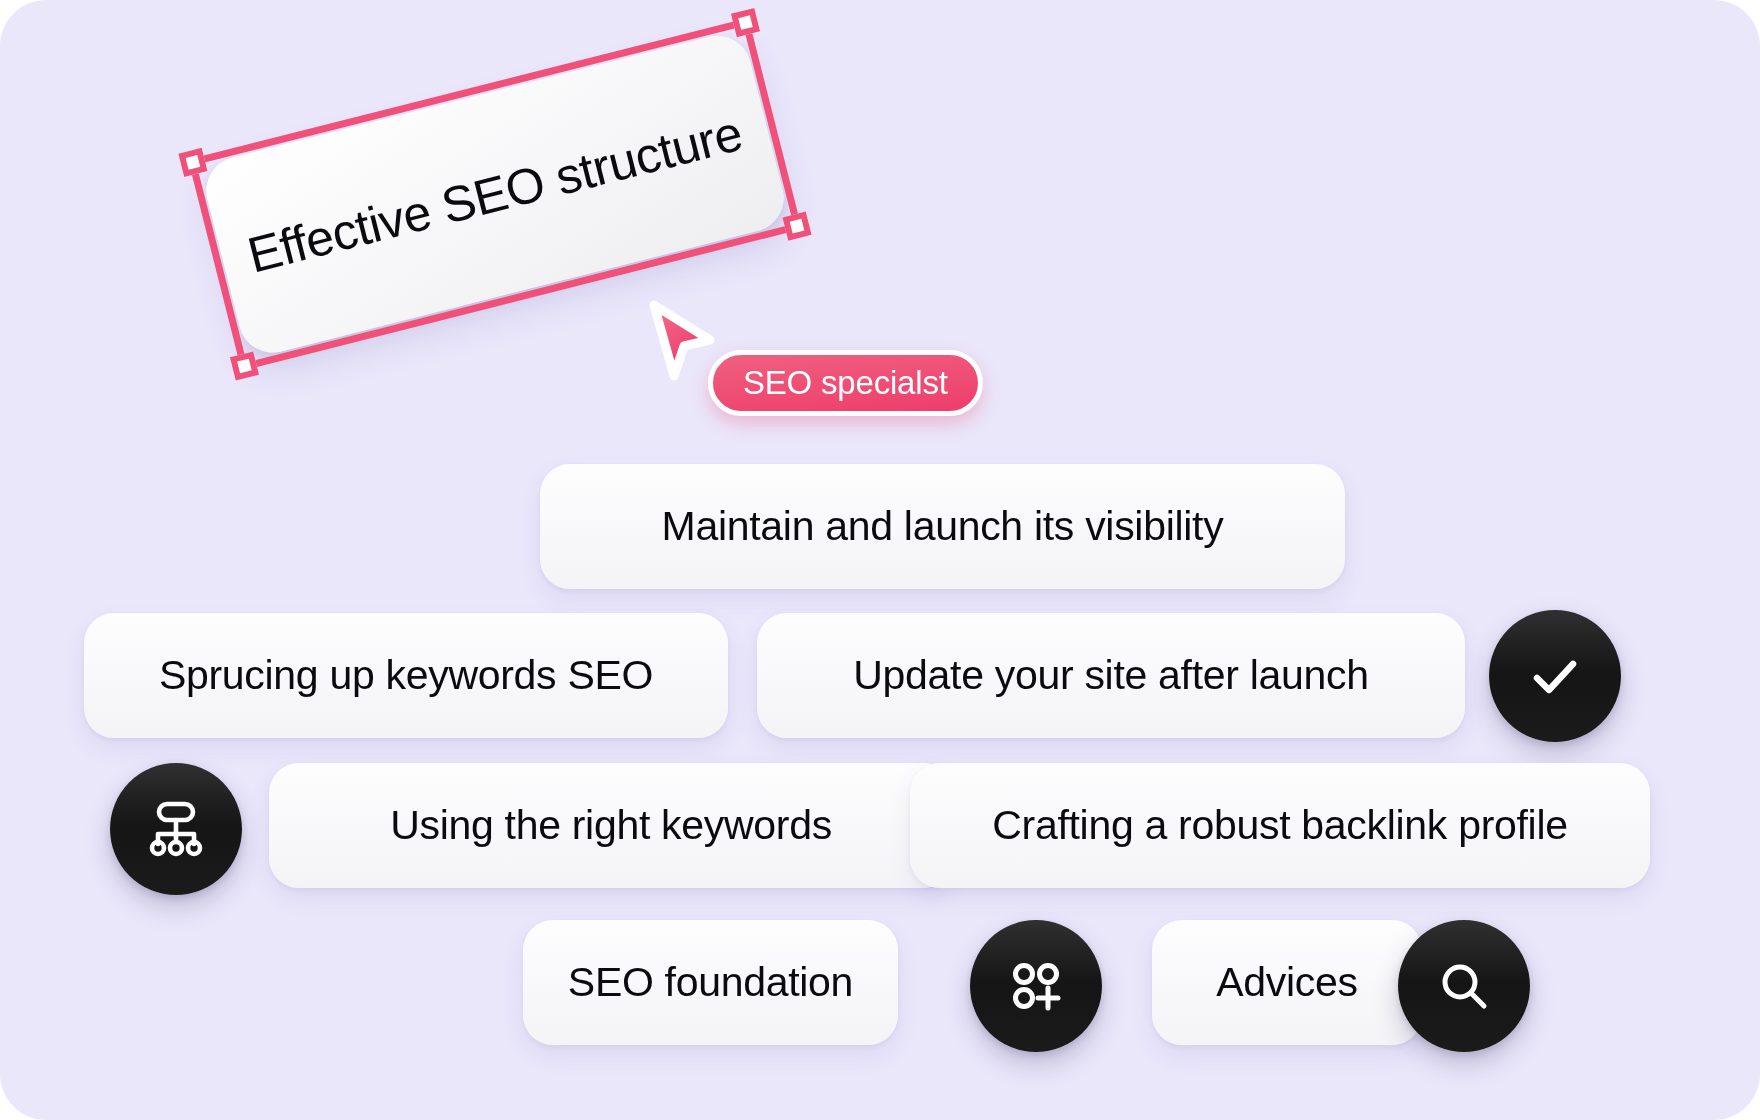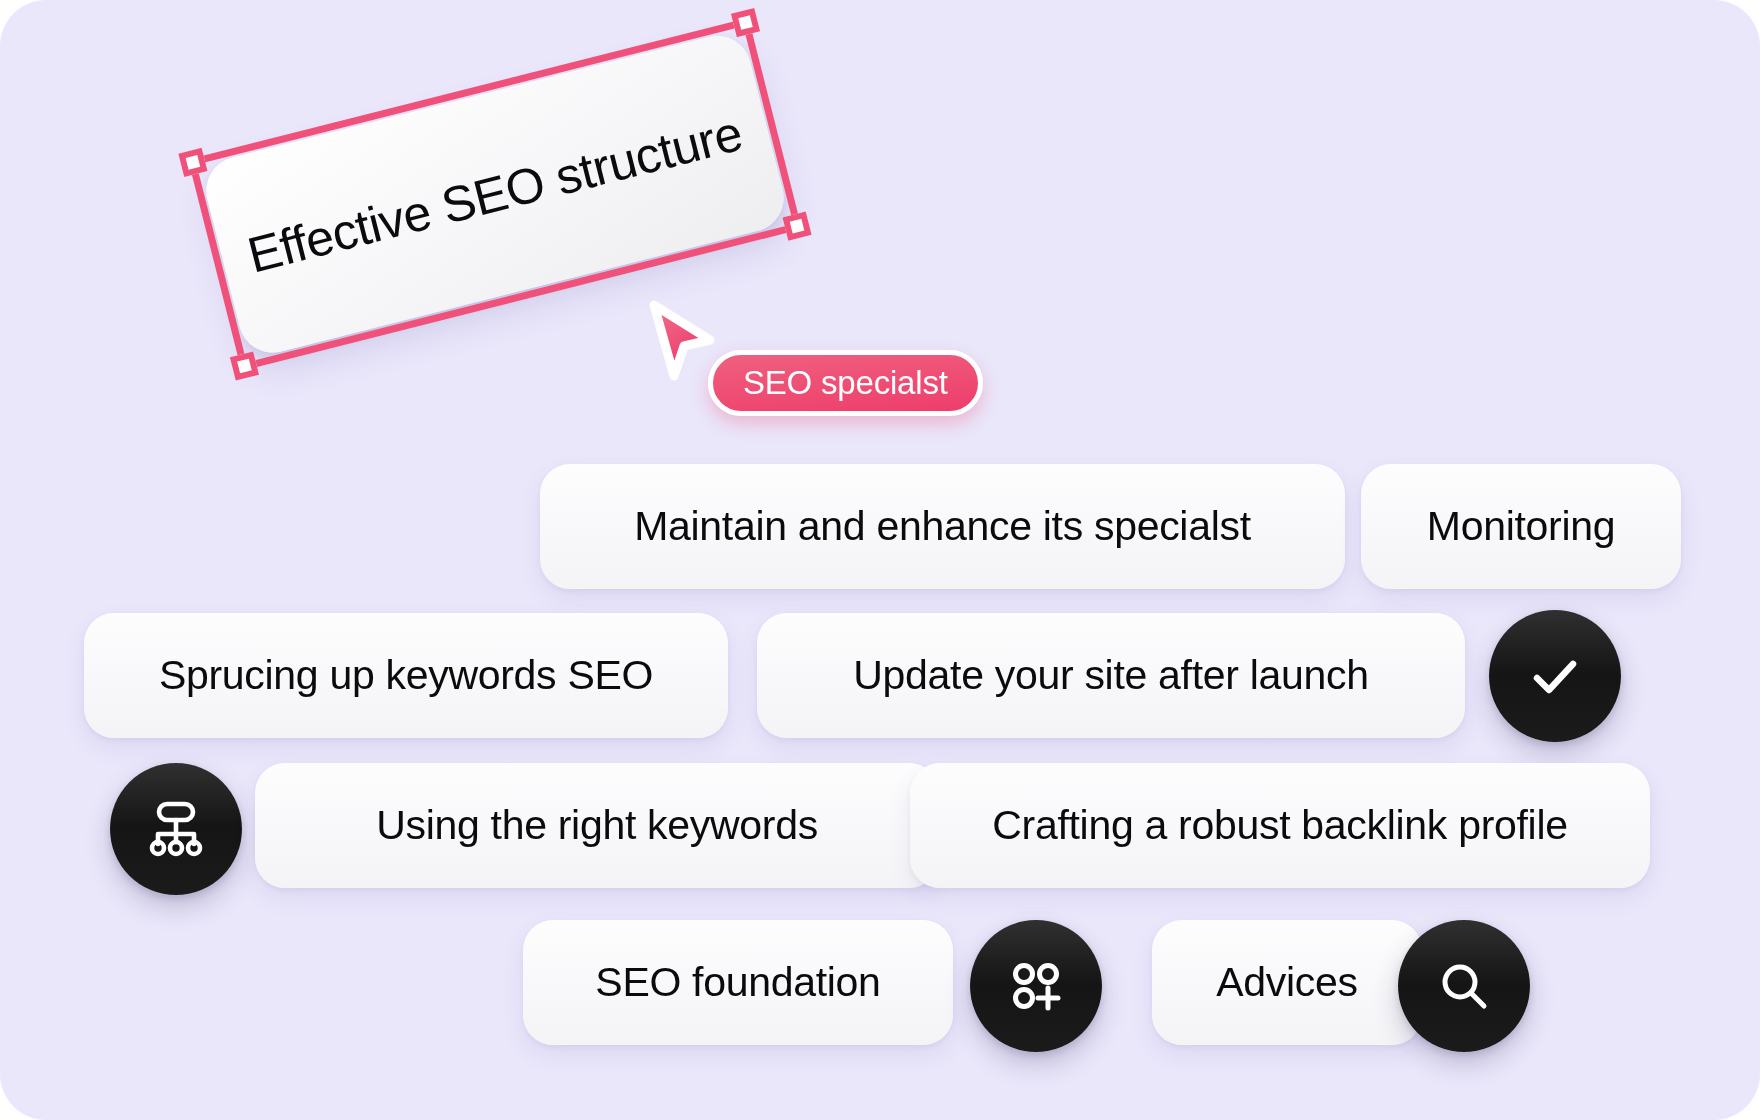--- a/index.html
+++ b/index.html
@@ -183,26 +183,23 @@
       </defs>
       <path d="M6 5 L62 40 L36 46 L26 76 Z" fill="url(#curGrad)" stroke="#ffffff" stroke-width="9" stroke-linejoin="round"></path>
     </svg>
   </div>
 
   <div class="cursor-badge">
     <span>SEO specialst</span>
   </div>
 
   <div class="chip" style="left:540px; top:464px; width:805px; height:125px;">
-    <span>Maintain and enhance its specialst</span>
-  </div>
-
-  <div class="chip" style="left:1361px; top:464px; width:320px; height:125px;">
-    <span>Monitoring</span>
-  </div>
+    <span>Maintain and launch its visibility</span>
+  </div>
+
 
   <div class="chip" style="left:84px; top:613px; width:644px; height:125px;">
     <span>Sprucing up keywords SEO</span>
   </div>
 
   <div class="chip" style="left:757px; top:613px; width:708px; height:125px;">
     <span>Update your site after launch</span>
   </div>
 
   <div class="icon-btn" style="left:1489px; top:610px;">
@@ -215,30 +212,30 @@
     <svg width="66" height="66" viewBox="0 0 66 66">
       <rect x="16" y="8" width="34" height="16" rx="8" ry="8" fill="none" stroke="#ffffff" stroke-width="4.6"></rect>
       <path d="M33 24 L33 38 M15 48 L15 38 L51 38 L51 48" fill="none" stroke="#ffffff" stroke-width="4.6" stroke-linecap="round" stroke-linejoin="round"></path>
       <circle cx="15" cy="52" r="6" fill="none" stroke="#ffffff" stroke-width="4.6"></circle>
       <circle cx="33" cy="52" r="6" fill="none" stroke="#ffffff" stroke-width="4.6"></circle>
       <circle cx="51" cy="52" r="6" fill="none" stroke="#ffffff" stroke-width="4.6"></circle>
       <path d="M33 38 L33 46" fill="none" stroke="#ffffff" stroke-width="4.6" stroke-linecap="round"></path>
     </svg>
   </div>
 
-  <div class="chip" style="left:255px; top:763px; width:684px; height:125px;">
+  <div class="chip" style="left:269px; top:763px; width:684px; height:125px;">
     <span>Using the right keywords</span>
   </div>
 
   <div class="chip" style="left:910px; top:763px; width:740px; height:125px;">
     <span>Crafting a robust backlink profile</span>
   </div>
 
 
-  <div class="chip" style="left:523px; top:920px; width:430px; height:125px;">
+  <div class="chip" style="left:523px; top:920px; width:375px; height:125px;">
     <span>SEO foundation</span>
   </div>
 
   <div class="icon-btn" style="left:970px; top:920px;">
     <svg width="58" height="58" viewBox="0 0 58 58">
       <circle cx="17" cy="17" r="8.5" fill="none" stroke="#ffffff" stroke-width="5"></circle>
       <circle cx="41" cy="17" r="8.5" fill="none" stroke="#ffffff" stroke-width="5"></circle>
       <circle cx="17" cy="41" r="8.5" fill="none" stroke="#ffffff" stroke-width="5"></circle>
       <path d="M41 31 L41 51 M31 41 L51 41" fill="none" stroke="#ffffff" stroke-width="5" stroke-linecap="round"></path>
     </svg>

